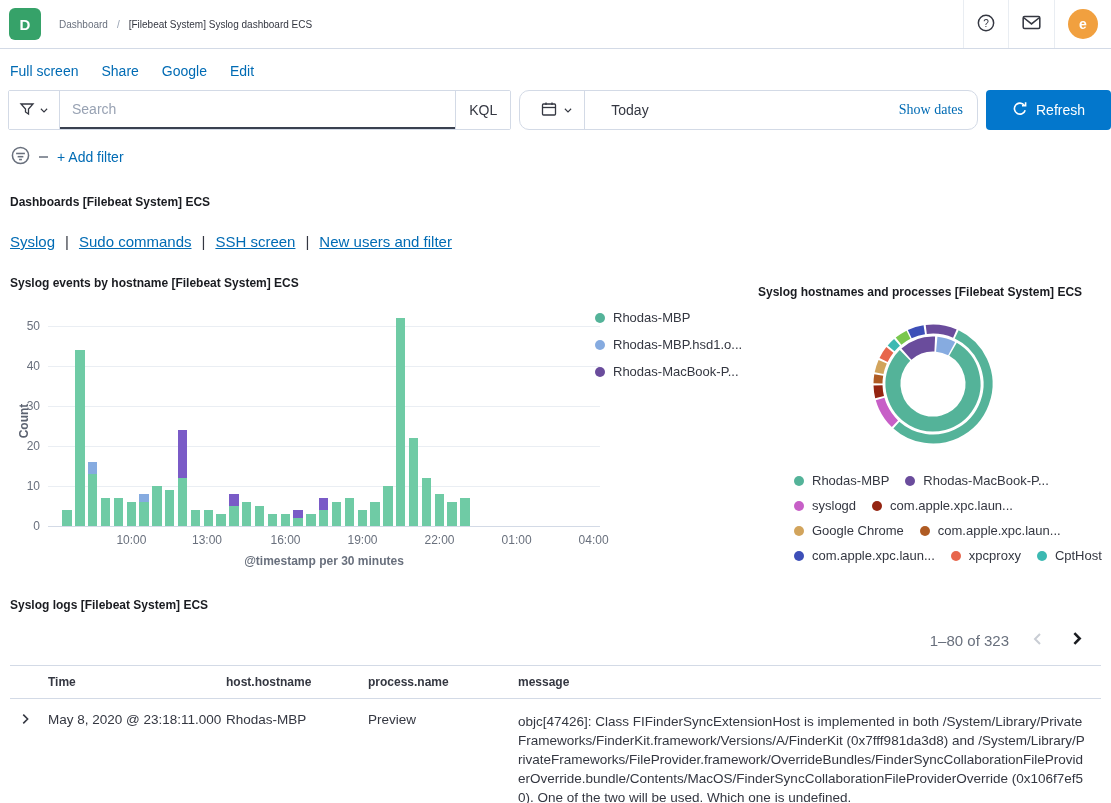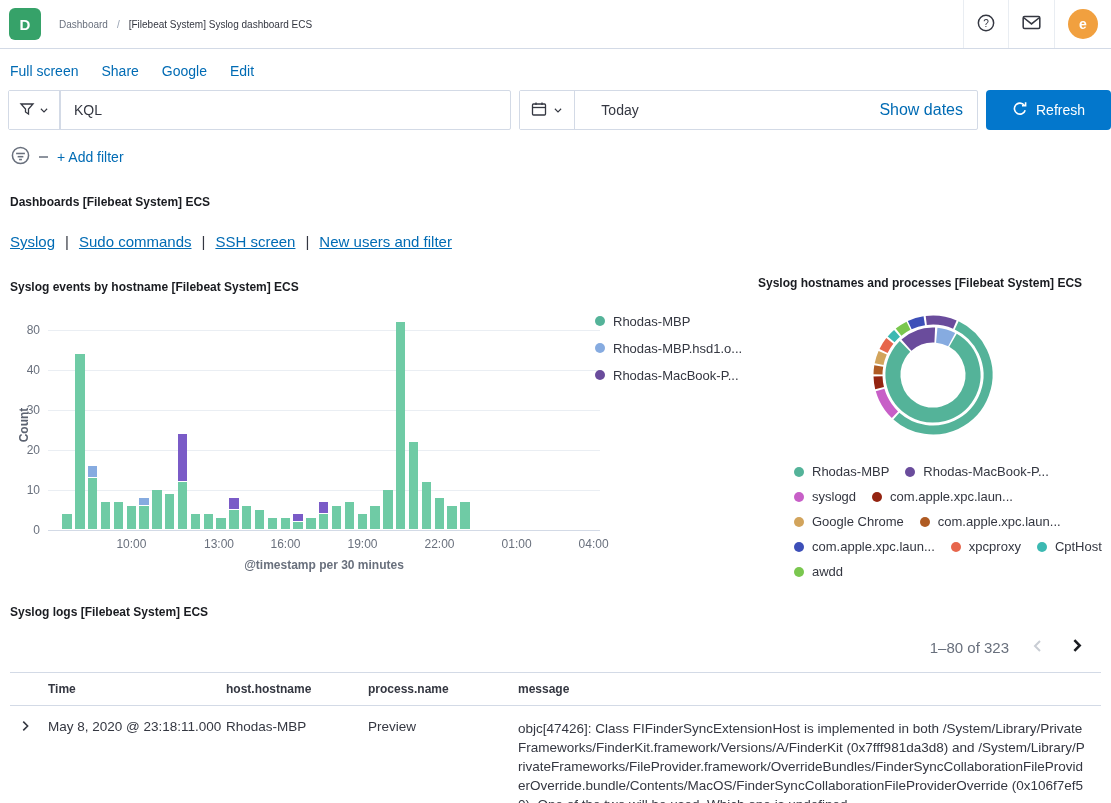--- a/index.html
+++ b/index.html
@@ -30,25 +30,25 @@
   .query-row { display: flex; align-items: center; gap: 8px; padding: 4px 0 5px 8px; }
   .search-group { display: flex; align-items: stretch; height: 40px; width: 507px; border: 1px solid #D3DAE6;
     border-radius: 2px; background: #fff; }
   .saved-query-btn { width: 51px; display: flex; align-items: center; justify-content: center; gap: 4px;
     border-right: 1px solid #D3DAE6; background: #fff; }
   .search-input { flex: 1; border: none; outline: none; padding: 0 12px; font-size: 14px; color: #343741;
     border-bottom: 2px solid #3A4150; font-family: inherit; }
   .search-input::placeholder { color: #98A2B3; }
   .kql-btn { border-left: 1px solid #D3DAE6; padding: 0 13px; font-size: 14px; color: #343741; background: #fff; }
   .date-group { display: flex; align-items: center; height: 40px; width: 462px; border: 1px solid #D3DAE6;
-    border-radius: 2px; background: #fff; }
+    border-radius: 10px; background: #fff; padding-left: 10px; }
   .quick-select-btn { display: flex; align-items: center; gap: 6px; padding: 0 11px; height: 100%;
     border-right: 1px solid #D3DAE6; background: #fff; }
   .date-label { padding-left: 26px; flex: 1; color: #343741; cursor: pointer; }
-  .show-dates { color: var(--link, #006BB4); font-size: 16px; padding-right: 14px; font-weight: 500; }
+  .show-dates { color: var(--link, #006BB4); font-size: 14px; padding-right: 14px; font-weight: 500; font-family: Liberation Serif, serif; }
   .refresh-btn { height: 40px; min-width: 125px; display: flex; align-items: center; justify-content: center; gap: 8px;
     background: #0377CC; border-radius: 4px; color: #fff; font-size: 14px; flex: 0 0 auto; }
 
   
   .filter-row { display: flex; align-items: center; gap: 9px; padding: 11px 8px 13px 11px; }
   .filter-dash { width: 9px; height: 2px; background: #8d939e; display: inline-block; }
   .add-filter { color: var(--link, #006BB4); font-size: 14px; }
 
   
   .panel-title { font-size: 12px; font-weight: 700; color: #1A1C21; }
@@ -147,20 +147,21 @@
           <svg width="16" height="16" viewBox="0 0 16 16">
               <path d="M2 3 h12 l-4.5 5 v5 l-3 -2 v-3 z" fill="none" stroke="#343741" stroke-width="1.3"></path>
             </svg>
         </span>
         <span>
           <svg width="10" height="10" viewBox="0 0 16 16">
               <path d="M3 6 l5 5 5 -5" stroke="#343741" fill="none" stroke-width="1.7"></path>
             </svg>
         </span>
       </button>
+      <input class="search-input" placeholder="Search" style="">
       <button class="kql-btn">KQL</button>
     </div>
     <div class="date-group">
       <button class="quick-select-btn">
         <span>
           <svg width="16" height="16" viewBox="0 0 16 16">
               <rect x="1.5" y="3" width="13" height="11" rx="1" fill="none" stroke="#343741" stroke-width="1.3"></rect>
               <line x1="1.5" y1="6.5" x2="14.5" y2="6.5" stroke="#343741" stroke-width="1.3"></line>
               <line x1="5" y1="1.4" x2="5" y2="4" stroke="#343741" stroke-width="1.3"></line>
               <line x1="11" y1="1.4" x2="11" y2="4" stroke="#343741" stroke-width="1.3"></line>
@@ -214,21 +215,21 @@
             <div class="ytick" style="top: 215px;">0</div>
             <div class="gridline" style="left: 38px; top: 182px; width: 552px;"></div>
             <div class="ytick" style="top: 175px;">10</div>
             <div class="gridline" style="left: 38px; top: 142px; width: 552px;"></div>
             <div class="ytick" style="top: 135px;">20</div>
             <div class="gridline" style="left: 38px; top: 102px; width: 552px;"></div>
             <div class="ytick" style="top: 95px;">30</div>
             <div class="gridline" style="left: 38px; top: 62px; width: 552px;"></div>
             <div class="ytick" style="top: 55px;">40</div>
             <div class="gridline" style="left: 38px; top: 22px; width: 552px;"></div>
-            <div class="ytick" style="top: 15px;">80</div>
+            <div class="ytick" style="top: 15px;">50</div>
             <div class="axis-ylabel">Count</div>
             <div class="barseg" style="left: 52.3372px; top: 206px; width: 9.33721px; height: 15.5px; background: rgb(111, 203, 165);"></div>
             <div class="barseg" style="left: 65.1744px; top: 46px; width: 9.33721px; height: 175.5px; background: rgb(111, 203, 165);"></div>
             <div class="barseg" style="left: 78.0116px; top: 170px; width: 9.33721px; height: 51.5px; background: rgb(111, 203, 165);"></div>
             <div class="barseg" style="left: 78.0116px; top: 158px; width: 9.33721px; height: 11.5px; background: rgb(134, 171, 224);"></div>
             <div class="barseg" style="left: 90.8488px; top: 194px; width: 9.33721px; height: 27.5px; background: rgb(111, 203, 165);"></div>
             <div class="barseg" style="left: 103.686px; top: 194px; width: 9.33721px; height: 27.5px; background: rgb(111, 203, 165);"></div>
             <div class="barseg" style="left: 116.523px; top: 198px; width: 9.33721px; height: 23.5px; background: rgb(111, 203, 165);"></div>
             <div class="barseg" style="left: 129.36px; top: 198px; width: 9.33721px; height: 23.5px; background: rgb(111, 203, 165);"></div>
             <div class="barseg" style="left: 129.36px; top: 190px; width: 9.33721px; height: 7.5px; background: rgb(134, 171, 224);"></div>
@@ -255,21 +256,21 @@
             <div class="barseg" style="left: 347.593px; top: 206px; width: 9.33721px; height: 15.5px; background: rgb(111, 203, 165);"></div>
             <div class="barseg" style="left: 360.43px; top: 198px; width: 9.33721px; height: 23.5px; background: rgb(111, 203, 165);"></div>
             <div class="barseg" style="left: 373.267px; top: 182px; width: 9.33721px; height: 39.5px; background: rgb(111, 203, 165);"></div>
             <div class="barseg" style="left: 386.105px; top: 14px; width: 9.33721px; height: 207.5px; background: rgb(111, 203, 165);"></div>
             <div class="barseg" style="left: 398.942px; top: 134px; width: 9.33721px; height: 87.5px; background: rgb(111, 203, 165);"></div>
             <div class="barseg" style="left: 411.779px; top: 174px; width: 9.33721px; height: 47.5px; background: rgb(111, 203, 165);"></div>
             <div class="barseg" style="left: 424.616px; top: 190px; width: 9.33721px; height: 31.5px; background: rgb(111, 203, 165);"></div>
             <div class="barseg" style="left: 437.453px; top: 198px; width: 9.33721px; height: 23.5px; background: rgb(111, 203, 165);"></div>
             <div class="barseg" style="left: 450.291px; top: 194px; width: 9.33721px; height: 27.5px; background: rgb(111, 203, 165);"></div>
             <div class="xtick" style="left: 121.442px; top: 229px;">10:00</div>
-            <div class="xtick" style="left: 209px; top: 229px;">13:00</div>
+            <div class="xtick" style="left: 197px; top: 229px;">13:00</div>
             <div class="xtick" style="left: 275.488px; top: 229px;">16:00</div>
             <div class="xtick" style="left: 352.512px; top: 229px;">19:00</div>
             <div class="xtick" style="left: 429.535px; top: 229px;">22:00</div>
             <div class="xtick" style="left: 506.558px; top: 229px;">01:00</div>
             <div class="xtick" style="left: 583.581px; top: 229px;">04:00</div>
             <div class="axis-xlabel" style="left: 314px; top: 250px;">@timestamp per 30 minutes</div>
             <div class="bar-legend">
               <span class="legend-item">
                 <span class="dot" style="background: rgb(84, 179, 153);"></span>
                 <span>Rhodas-MBP</span>
@@ -340,26 +341,20 @@
                 <span class="dot" style="background: rgb(61, 79, 184);"></span>
                 <span>com.apple.xpc.laun...</span>
               </span>
               <span class="legend-item">
                 <span class="dot" style="background: rgb(231, 102, 76);"></span>
                 <span>xpcproxy</span>
               </span>
               <span class="legend-item">
                 <span class="dot" style="background: rgb(60, 185, 178);"></span>
                 <span>CptHost</span>
-              </span>
-            </div>
-            <div class="dl-row">
-              <span class="legend-item">
-                <span class="dot" style="background: rgb(122, 199, 79);"></span>
-                <span>awdd</span>
               </span>
             </div>
           </div>
       </section>
     </div>
 
     <section class="logs-panel">
       <h3 class="panel-title">Syslog logs [Filebeat System] ECS</h3>
       <div class="pagination">
         <span class="range">1–80 of 323</span>

